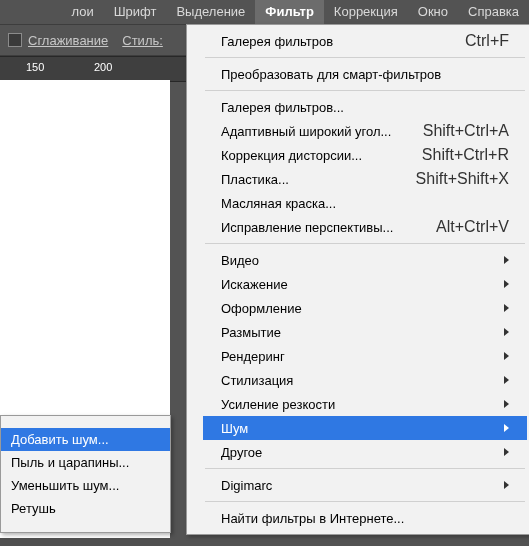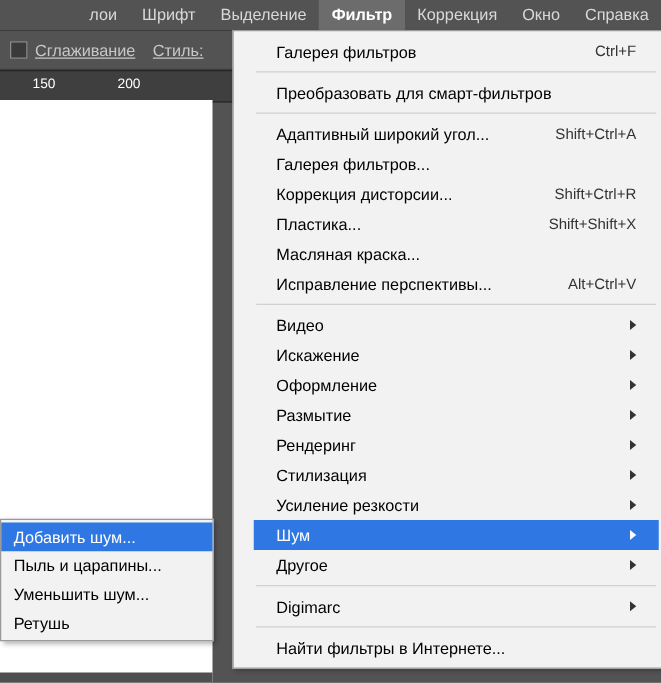--- a/index.html
+++ b/index.html
@@ -15,27 +15,27 @@
   
   .rulerbar{height:24px;background:#3f3f3f;border-top:1px solid #272727;border-bottom:1px solid #272727;position:relative;}
   .rulerbar .ticklabel{position:absolute;top:4px;color:#fff;font-size:11px;margin-left:16px;}
   
   .canvas{position:absolute;left:0;top:80px;width:170px;height:466px;background:#fff;box-sizing:border-box;}
   .bottomstrip{position:absolute;left:0;bottom:0;height:8px;width:170px;background:#4f4f4f;}
   
   .dropdown{position:absolute;left:186px;top:24px;width:358px;background:#f2f2f2;border:1px solid #9a9a9a;box-shadow:2px 2px 4px rgba(0,0,0,0.3);box-sizing:border-box;color:#000;padding:4px 16px;}
   .drow{display:flex;align-items:center;height:24px;padding:0 18px;cursor:default;position:relative;}
   .drow .lab{flex:1;white-space:nowrap;}
-  .drow .sc{color:#333;font-size:12px;margin-left:10px;}
+  .drow .sc{color:#333;font-size:16px;margin-left:10px;}
   .drow .arrow{width:0;height:0;border-top:4px solid transparent;border-bottom:4px solid transparent;border-left:5px solid #333;margin-left:auto;}
   .drow.highlight{background:#2f78e3;color:#fff;}
   .drow.highlight .arrow{border-left-color:#fff;}
   .sep{height:1px;background:#d0d0d0;margin:4px 2px;}
   
-  .submenu{position:absolute;left:0;top:415px;width:171px;background:#f2f2f2;border:1px solid #9a9a9a;box-shadow:2px 2px 4px rgba(0,0,0,0.3);box-sizing:border-box;color:#000;padding:2px 0;}
+  .submenu{position:absolute;left:0;top:415px;width:171px;background:#f2f2f2;border:1px solid #9a9a9a;box-shadow:2px 2px 4px rgba(0,0,0,0.3);box-sizing:border-box;color:#000;padding:12px 0;}
   .srow{height:23px;line-height:23px;padding:0 10px;cursor:default;}
   .srow.highlight{background:#2f78e3;color:#fff;}
 </style>
 </head>
 <body>
 <div class="app">
 
 <div class="menubar">
   <div class="mitem">лои</div>
   <div class="mitem">Шрифт</div>
@@ -71,25 +71,25 @@
   <div class="drow">
     <span class="lab">Галерея фильтров</span>
     <span class="sc">Ctrl+F</span>
   </div>
   <div class="sep"></div>
   <div class="drow">
     <span class="lab">Преобразовать для смарт-фильтров</span>
   </div>
   <div class="sep"></div>
   <div class="drow">
+    <span class="lab">Галерея фильтров...</span>
+  </div>
+  <div class="drow">
     <span class="lab">Адаптивный широкий угол...</span>
     <span class="sc">Shift+Ctrl+A</span>
-  </div>
-  <div class="drow">
-    <span class="lab">Галерея фильтров...</span>
   </div>
   <div class="drow">
     <span class="lab">Коррекция дисторсии...</span>
     <span class="sc">Shift+Ctrl+R</span>
   </div>
   <div class="drow">
     <span class="lab">Пластика...</span>
     <span class="sc">Shift+Shift+X</span>
   </div>
   <div class="drow">

